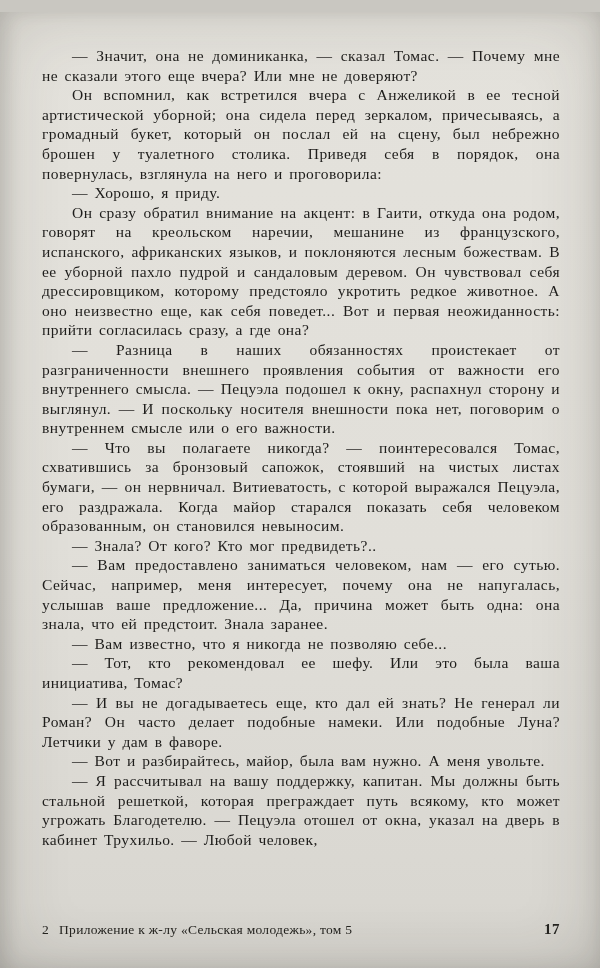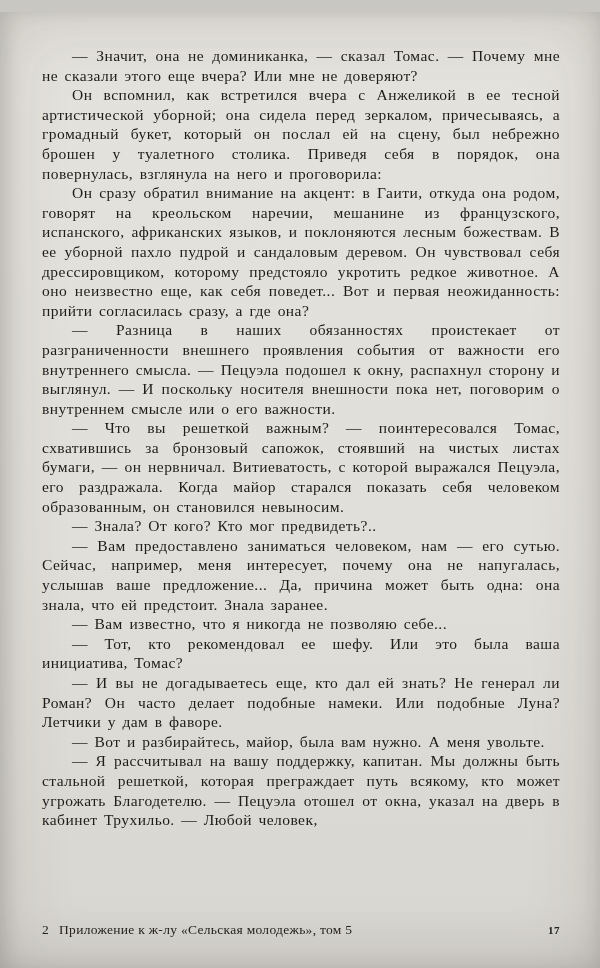--- a/index.html
+++ b/index.html
@@ -49,35 +49,36 @@
     gap: 15px;
   }
   .footer-left {
     font-size: 13.5px;
     letter-spacing: 0.3px;
   }
   .footer-left .sig {
     margin-right: 10px;
   }
   .page-num {
-    font-size: 11px;
+    font-size: 15px;
     font-weight: bold;
     letter-spacing: 0.5px;
   }
 </style>
 </head>
 <body>
 
 <div class="scan">
   <div class="text-block">
     <p>— Значит, она не доминиканка, — сказал Томас. — Почему мне не сказали этого еще вчера? Или мне не доверяют?</p>
     <p>Он вспомнил, как встретился вчера с Анжеликой в ее тесной артистической уборной; она сидела перед зеркалом, причесываясь, а громадный букет, который он послал ей на сцену, был небрежно брошен у туалетного столика. Приведя себя в порядок, она повернулась, взглянула на него и проговорила:</p>
+    <p>— Хорошо, я приду.</p>
     <p>Он сразу обратил внимание на акцент: в Гаити, откуда она родом, говорят на креольском наречии, мешанине из французского, испанского, африканских языков, и поклоняются лесным божествам. В ее уборной пахло пудрой и сандаловым деревом. Он чувствовал себя дрессировщиком, которому предстояло укротить редкое животное. А оно неизвестно еще, как себя поведет... Вот и первая неожиданность: прийти согласилась сразу, а где она?</p>
     <p>— Разница в наших обязанностях проистекает от разграниченности внешнего проявления события от важности его внутреннего смысла. — Пецуэла подошел к окну, распахнул сторону и выглянул. — И поскольку носителя внешности пока нет, поговорим о внутреннем смысле или о его важности.</p>
-    <p>— Что вы решеткой важным? — поинтересовался Томас, схватившись за бронзовый сапожок, стоявший на чистых листах бумаги, — он нервничал. Витиеватость, с которой выражался Пецуэла, его раздражала. Когда майор старался показать себя человеком образованным, он становился невыносим.</p>
+    <p>— Что вы полагаете никогда? — поинтересовался Томас, схватившись за бронзовый сапожок, стоявший на чистых листах бумаги, — он нервничал. Витиеватость, с которой выражался Пецуэла, его раздражала. Когда майор старался показать себя человеком образованным, он становился невыносим.</p>
     <p>— Знала? От кого? Кто мог предвидеть?..</p>
     <p>— Вам предоставлено заниматься человеком, нам — его сутью. Сейчас, например, меня интересует, почему она не напугалась, услышав ваше предложение... Да, причина может быть одна: она знала, что ей предстоит. Знала заранее.</p>
     <p>— Вам известно, что я никогда не позволяю себе...</p>
     <p>— Тот, кто рекомендовал ее шефу. Или это была ваша инициатива, Томас?</p>
     <p>— И вы не догадываетесь еще, кто дал ей знать? Не генерал ли Роман? Он часто делает подобные намеки. Или подобные Луна? Летчики у дам в фаворе.</p>
     <p>— Вот и разбирайтесь, майор, была вам нужно. А меня увольте.</p>
     <p>— Я рассчитывал на вашу поддержку, капитан. Мы должны быть стальной решеткой, которая преграждает путь всякому, кто может угрожать Благодетелю. — Пецуэла отошел от окна, указал на дверь в кабинет Трухильо. — Любой человек,</p>
   </div>
 
   <div class="footer">

